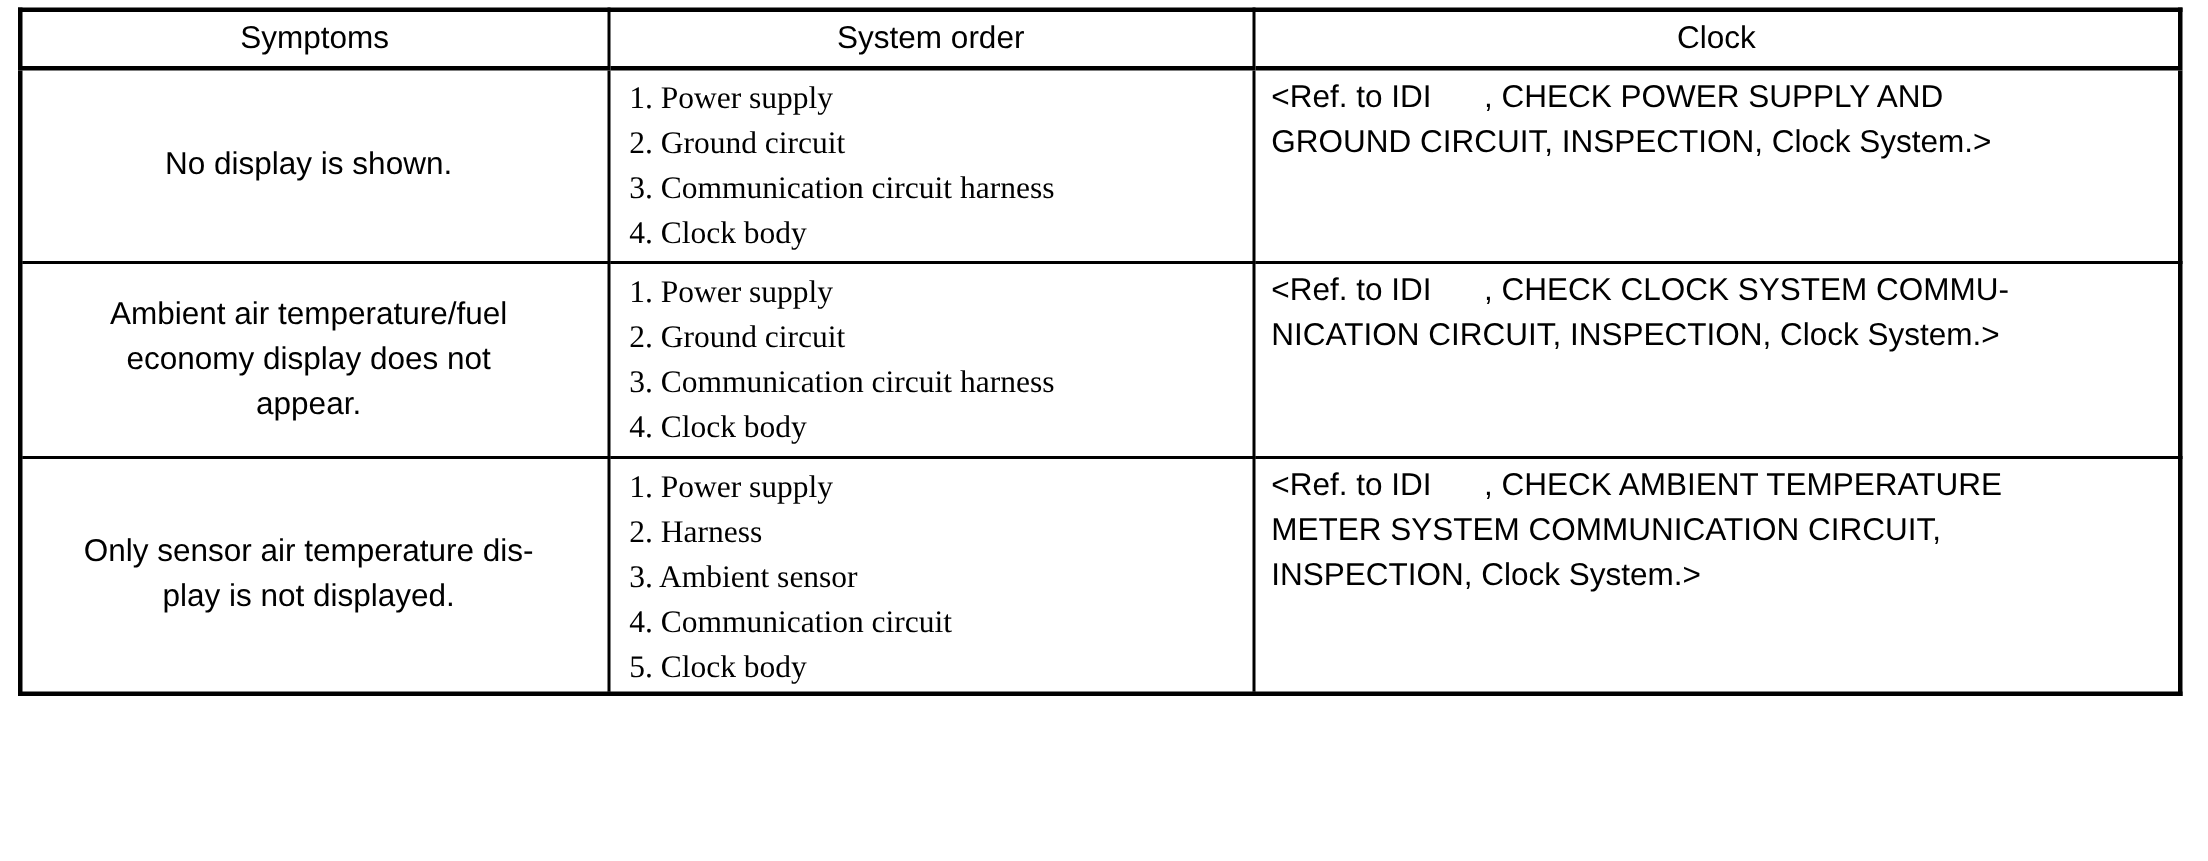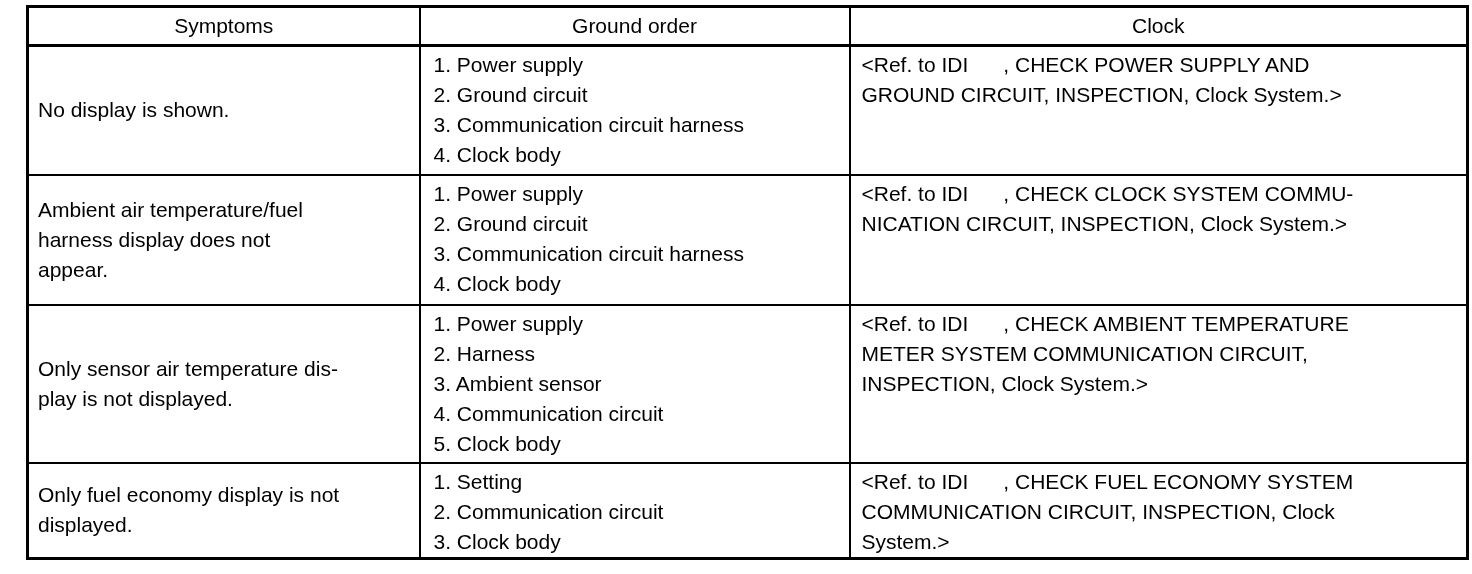--- a/index.html
+++ b/index.html
@@ -7,21 +7,21 @@
     padding: 0;
     width: 1472px;
     height: 574px;
     background: #ffffff;
     color: #000000;
     font-family: "Liberation Sans", "DejaVu Sans", sans-serif;
     overflow: hidden;
   }
   .doc-table {
     position: absolute;
-    left: 26px;
+    left: 12px;
     top: 5px;
     width: 1223px;
     border-collapse: collapse;
     table-layout: fixed;
     border: 3px solid #000;
   }
   .doc-table th,
   .doc-table td {
     border: 2px solid #000;
     font-size: 21px;
@@ -42,85 +42,77 @@
 
   .row-1 { height: 129px; }
   .row-2 { height: 130px; }
   .row-3 { height: 158px; }
   .row-4 { height: 96px;  }
 
   .symptom-cell {
     vertical-align: middle;
     padding: 2px 17px 2px 9px;
     white-space: pre;
+    text-align: center;
   }
   .repair-cell {
     vertical-align: top;
     padding: 3px 6px 0 13px;
     white-space: pre;
+    font-family: Liberation Serif, serif;
   }
   .note-cell {
     vertical-align: top;
     padding: 3px 6px 0 11px;
     white-space: pre;
   }
 </style>
 </head>
 <body>
 
 <table class="doc-table">
   <colgroup>
     <col class="col-symptoms">
     <col class="col-repair">
     <col class="col-note">
   </colgroup>
   <thead>
     <tr>
       <th>Symptoms</th>
-      <th>Ground order</th>
+      <th>System order</th>
       <th>Clock</th>
     </tr>
   </thead>
   <tbody>
     <tr class="row-1">
       <td class="symptom-cell">No display is shown.</td>
       <td class="repair-cell">1. Power supply
 2. Ground circuit
 3. Communication circuit harness
 4. Clock body</td>
       <td class="note-cell">&lt;Ref. to IDI      , CHECK POWER SUPPLY AND
 GROUND CIRCUIT, INSPECTION, Clock System.&gt;</td>
     </tr>
     <tr class="row-2">
       <td class="symptom-cell">Ambient air temperature/fuel
-harness display does not
+economy display does not
 appear.</td>
       <td class="repair-cell">1. Power supply
 2. Ground circuit
 3. Communication circuit harness
 4. Clock body</td>
       <td class="note-cell">&lt;Ref. to IDI      , CHECK CLOCK SYSTEM COMMU-
 NICATION CIRCUIT, INSPECTION, Clock System.&gt;</td>
     </tr>
     <tr class="row-3">
       <td class="symptom-cell">Only sensor air temperature dis-
 play is not displayed.</td>
       <td class="repair-cell">1. Power supply
 2. Harness
 3. Ambient sensor
 4. Communication circuit
 5. Clock body</td>
       <td class="note-cell">&lt;Ref. to IDI      , CHECK AMBIENT TEMPERATURE
 METER SYSTEM COMMUNICATION CIRCUIT,
 INSPECTION, Clock System.&gt;</td>
     </tr>
-    <tr class="row-4">
-      <td class="symptom-cell">Only fuel economy display is not
-displayed.</td>
-      <td class="repair-cell">1. Setting
-2. Communication circuit
-3. Clock body</td>
-      <td class="note-cell">&lt;Ref. to IDI      , CHECK FUEL ECONOMY SYSTEM
-COMMUNICATION CIRCUIT, INSPECTION, Clock
-System.&gt;</td>
-    </tr>
   </tbody>
 </table>
 
 </body></html>

